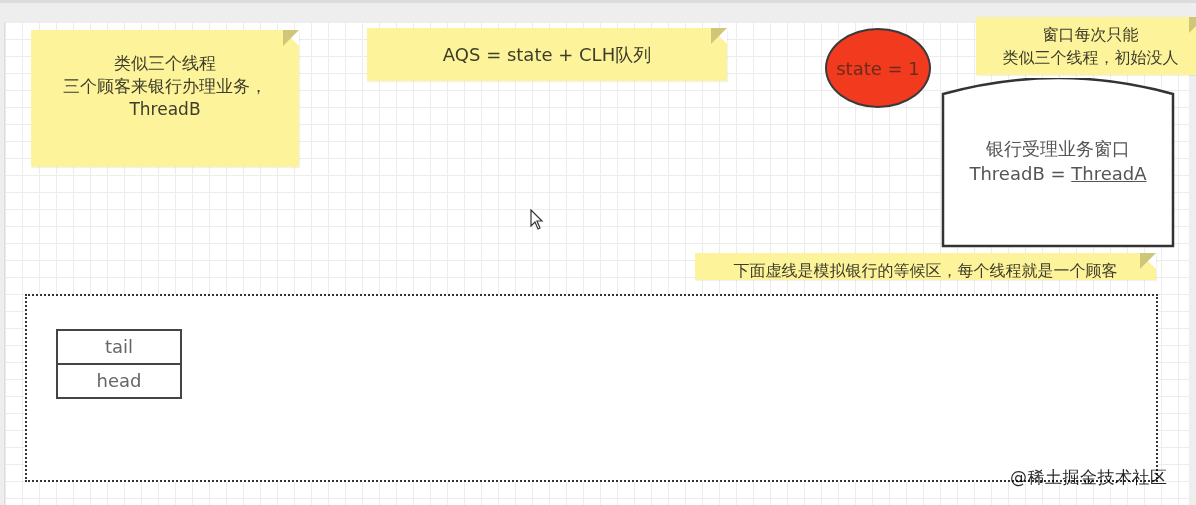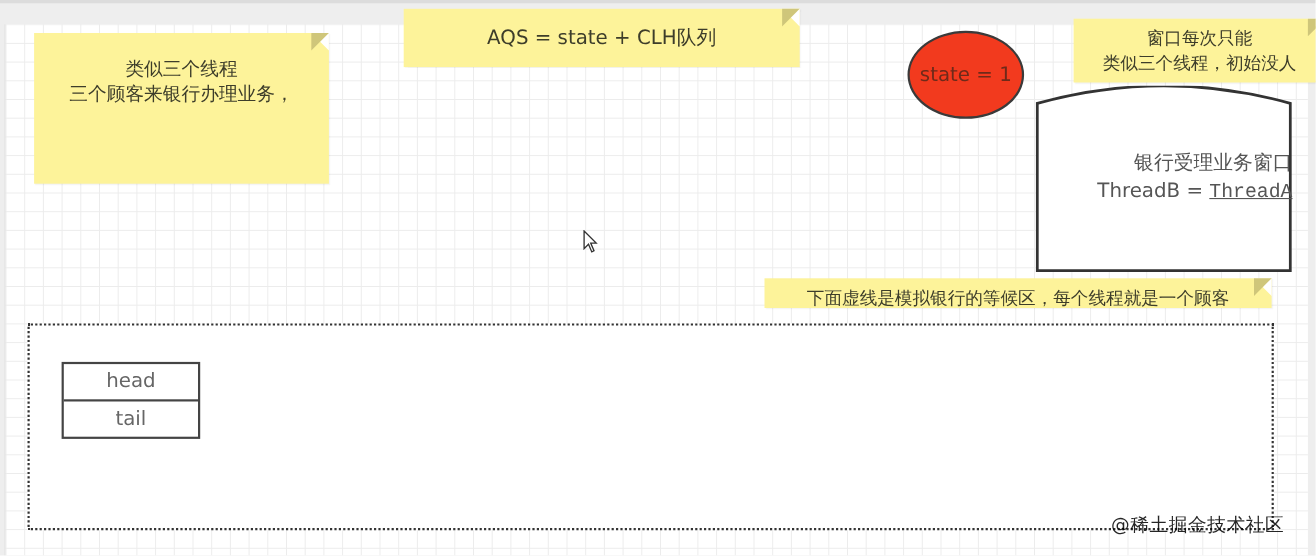--- a/index.html
+++ b/index.html
@@ -38,24 +38,24 @@
     }
     .note-line { display: block; }
     .state-ellipse {
       position: absolute; left: 825px; top: 28px; width: 106px; height: 80px;
       border-radius: 50%; background: #f23a1e; border: 2px solid #3a3a3a;
       box-sizing: border-box; display: flex; align-items: center; justify-content: center;
       font-size: 18px; color: #6e2a1a;
     }
     .window-shape { position: absolute; left: 941px; top: 78px; width: 234px; height: 170px; }
     .window-text {
-      position: absolute; left: 941px; top: 136px; width: 234px; text-align: right;
+      position: absolute; left: 941px; top: 136px; width: 234px; text-align: center;
       font-size: 18px; line-height: 25px; color: #555555;
     }
-    .window-text .u { text-decoration: underline; font-family: Liberation Mono, monospace; }
+    .window-text .u { text-decoration: underline; }
     .waiting-area {
       position: absolute; left: 25px; top: 294px; width: 1133px; height: 188px;
       border: 2px dotted #333333; background: #ffffff; box-sizing: border-box;
     }
     .queue-table {
       position: absolute; left: 56px; top: 329px; width: 126px;
       border: 2px solid #444444; box-sizing: border-box; background: #ffffff;
     }
     .queue-cell {
       height: 32px; line-height: 32px; text-align: center; font-size: 18px; color: #666666;
@@ -71,23 +71,24 @@
 <body>
 
 <div class="top-strip"></div>
 
 <div class="canvas"></div>
 
 <div class="note" style="left:31px; top:30px; width:268px; height:137px; padding-top:22px; box-sizing:border-box;">
   <span class="fold"></span>
   <span class="note-line">类似三个线程</span>
   <span class="note-line">三个顾客来银行办理业务，</span>
+  <span class="note-line">ThreadB</span>
 </div>
 
-<div class="note" style="left:367px; top:8px; width:360px; height:53px; line-height:53px; font-size:18px;">
+<div class="note" style="left:367px; top:28px; width:360px; height:53px; line-height:53px; font-size:18px;">
   <span class="fold"></span>
   <span>AQS = state + CLH队列</span>
 </div>
 
 <div class="state-ellipse">
   <span>state = 1</span>
 </div>
 
 <div class="note" style="left:953px; top:17px; width:229px; height:58px; padding-top:6px; box-sizing:border-box; font-size:16px; line-height:23px;margin-left:23px;">
   <span class="fold"></span>
@@ -104,21 +105,21 @@
 </div>
 
 <div class="note" style="left:695px; top:253px; width:461px; height:27px; line-height:36px; font-size:16px;">
   <span class="fold"></span>
   <span>下面虚线是模拟银行的等候区，每个线程就是一个顾客</span>
 </div>
 
 <div class="waiting-area"></div>
 
 <div class="queue-table">
+  <div class="queue-cell">tail</div>
   <div class="queue-cell">head</div>
-  <div class="queue-cell">tail</div>
 </div>
 
 <svg class="cursor" viewBox="0 0 16 22">
   <path d="M1,1 L1,17 L5,13 L8,20 L10,19 L7,12 L12,12 Z" fill="#ffffff" stroke="#333333" stroke-width="1.2"></path>
 </svg>
 
 <div class="watermark">@稀土掘金技术社区</div>
 
 </body></html>

